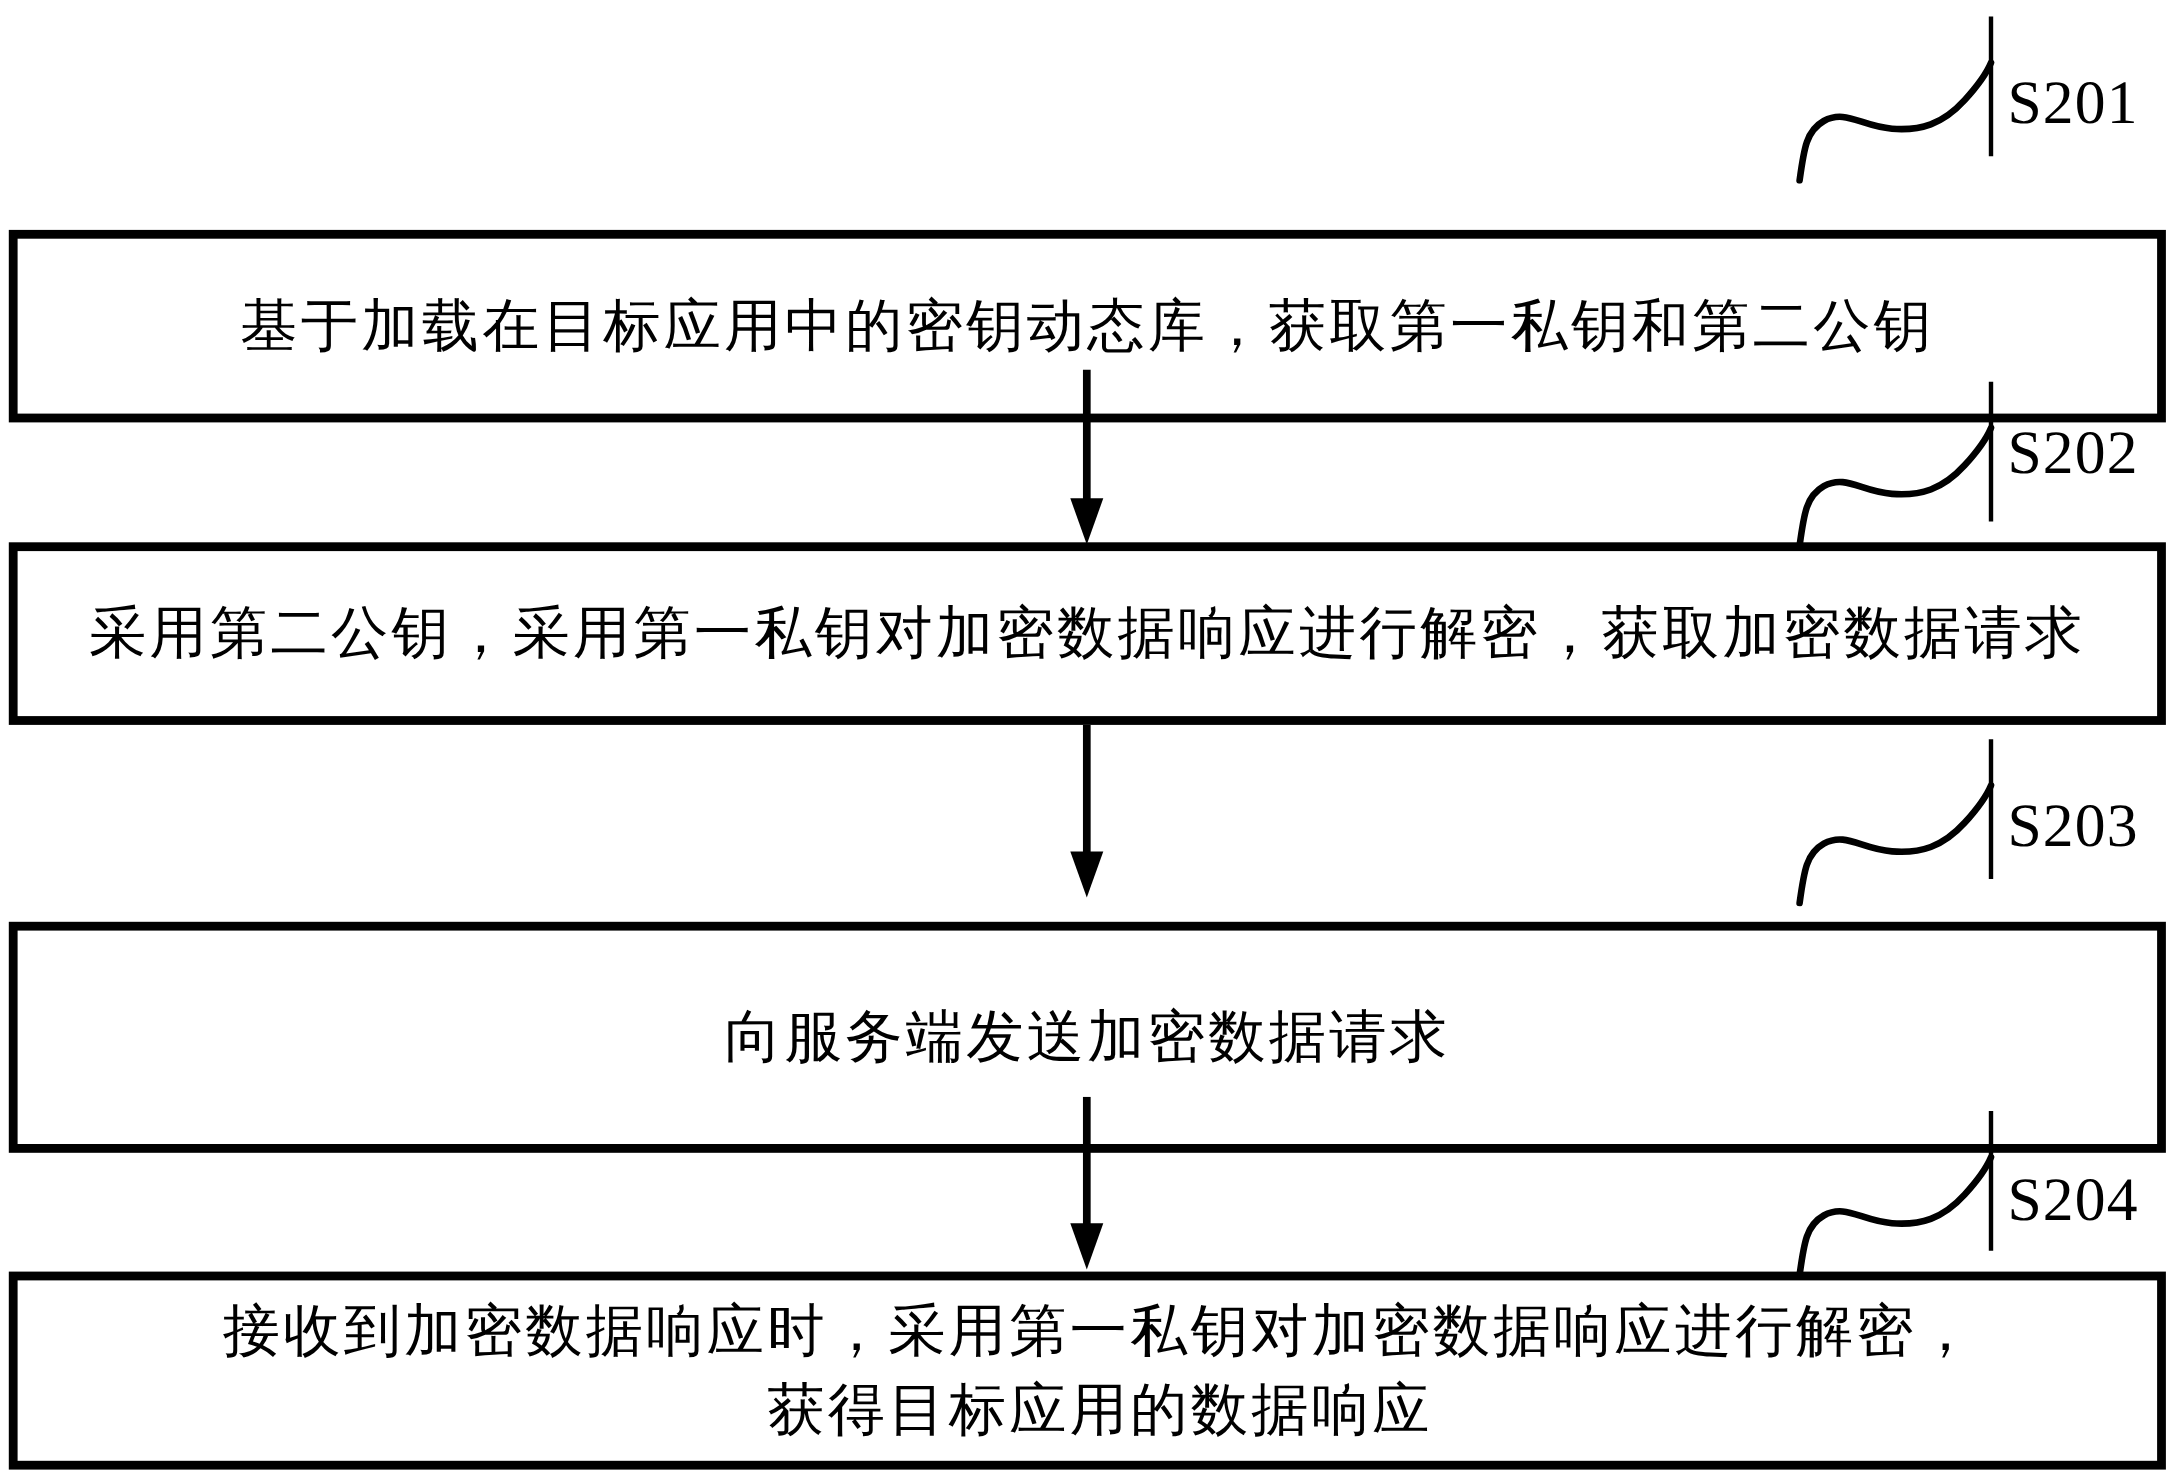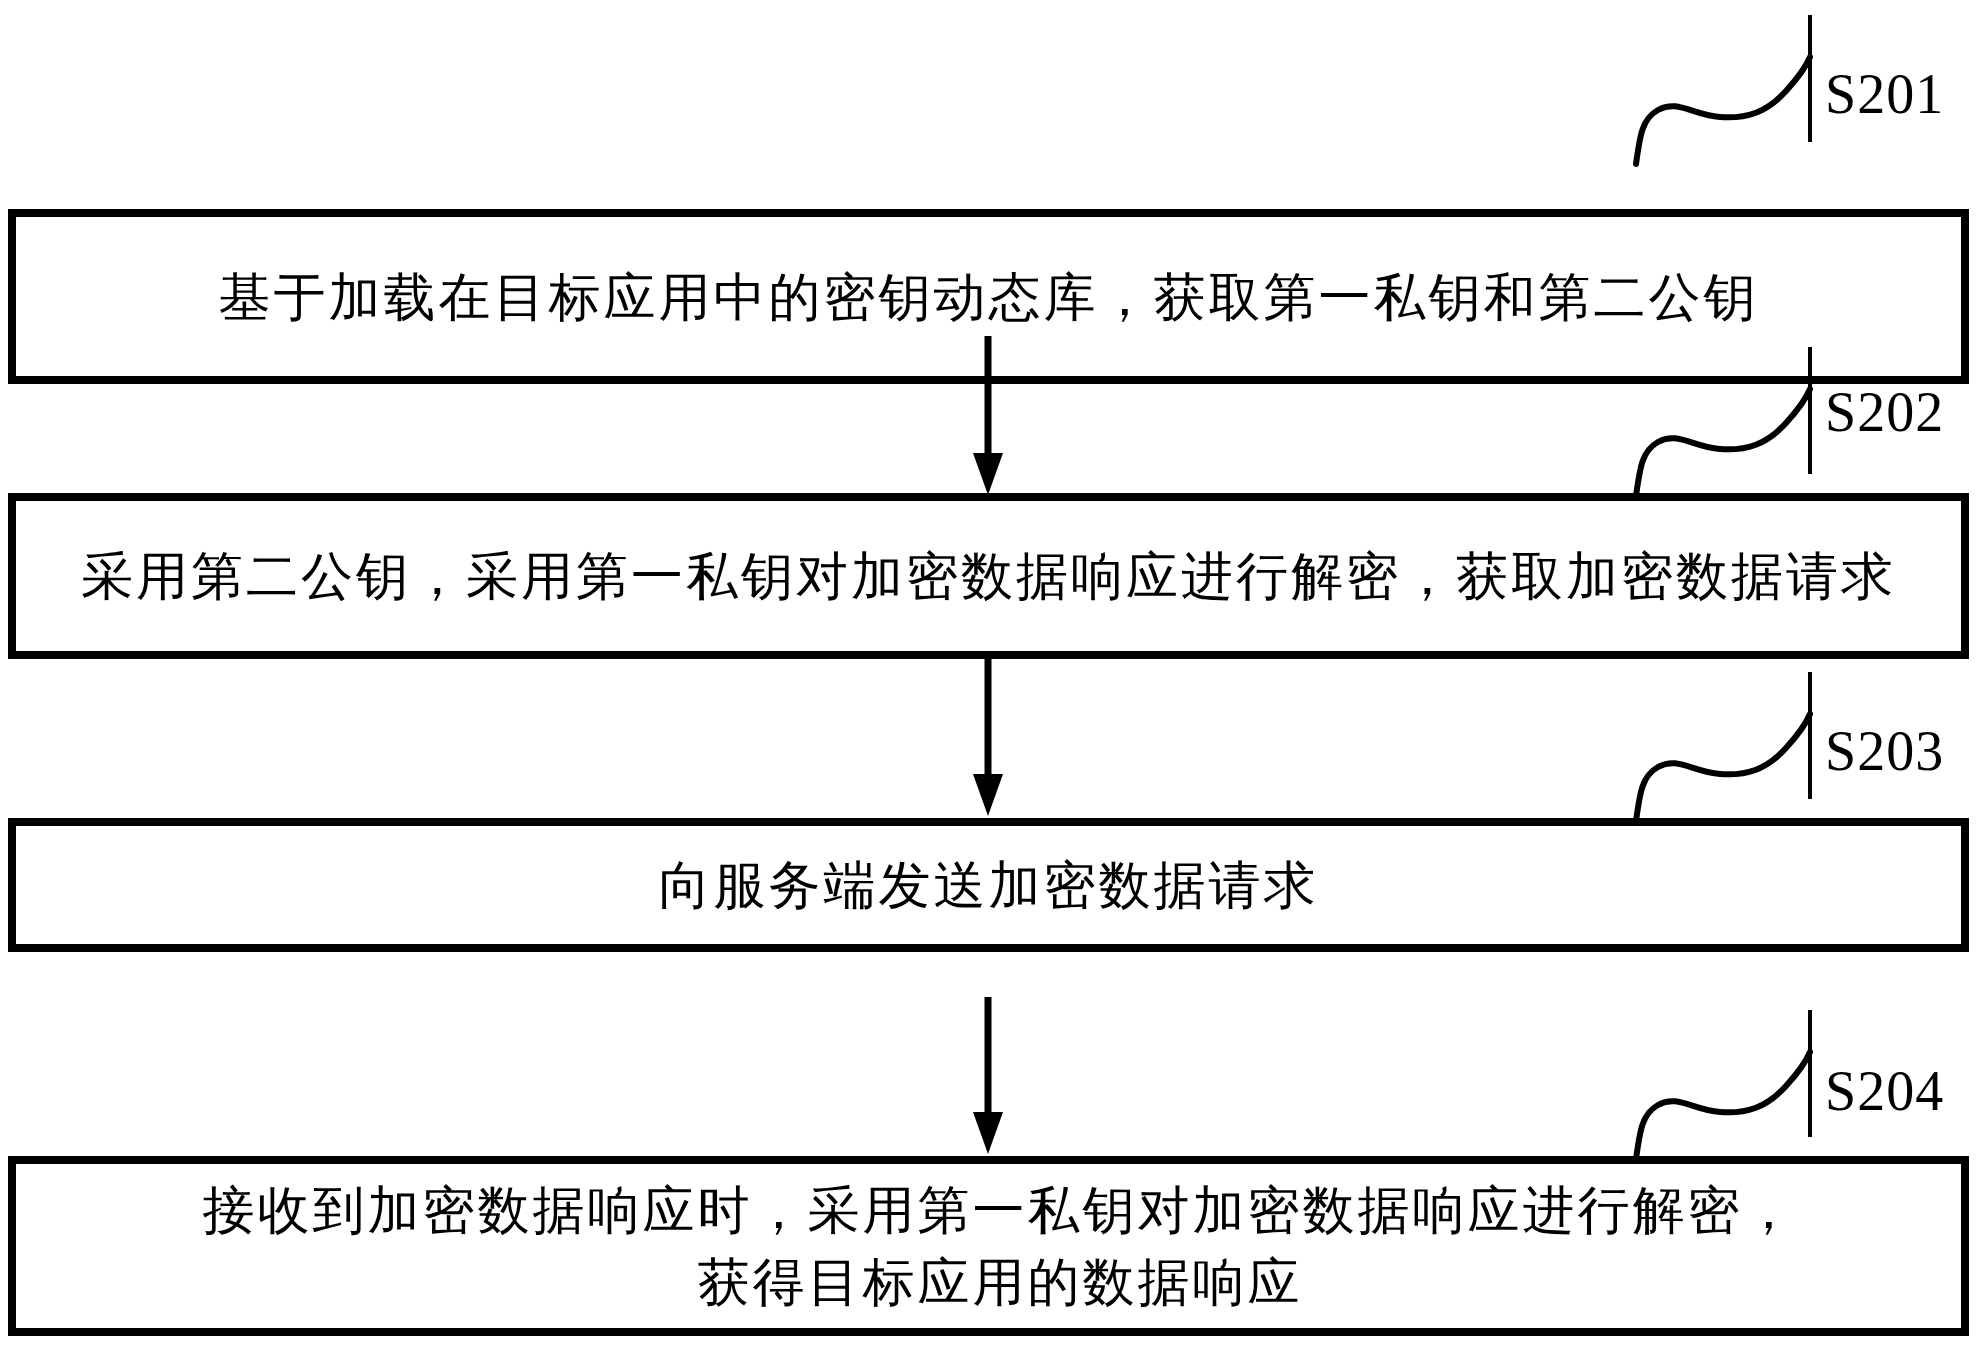--- a/index.html
+++ b/index.html
@@ -27,21 +27,21 @@
     align-items: center;
     justify-content: center;
     text-align: center;
     font-size: 52px;
     letter-spacing: 3px;
     line-height: 72px;
     white-space: pre-line;
   }
   .box-1 { top: 161px; height: 175px; margin-top: 48px; }
   .box-2 { top: 493px; height: 166px; }
-  .box-3 { top: 818px; height: 134px; justify-content: center; }
+  .box-3 { top: 838px; height: 210px; justify-content: center; }
   .box-4 { top: 1156px; height: 180px; padding-left: 23px; }
 
   .flow-arrow {
     position: absolute;
     left: 966px;
     width: 44px;
     display: block;
   }
   .arrow-1 { top: 336px; height: 161px; }
   .arrow-2 { top: 659px; height: 159px; }

